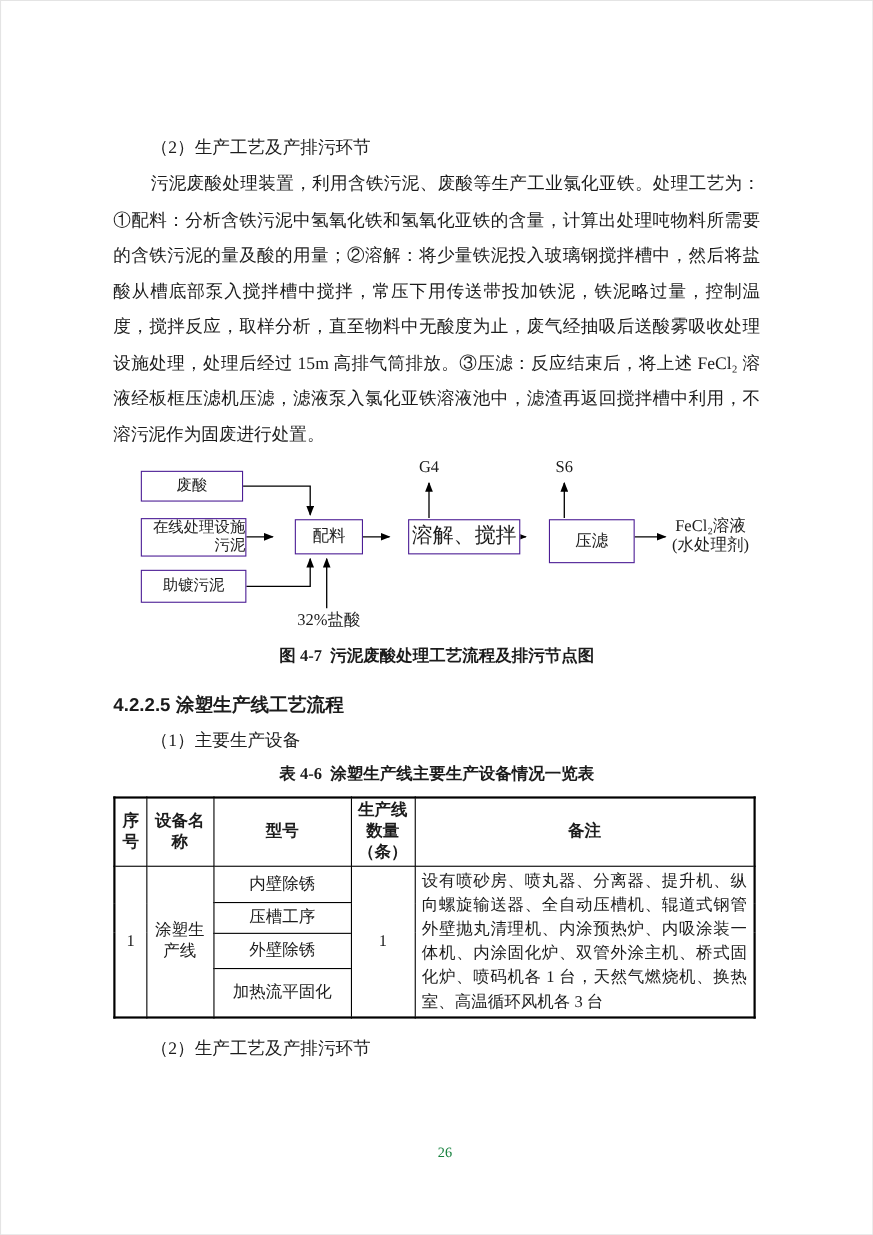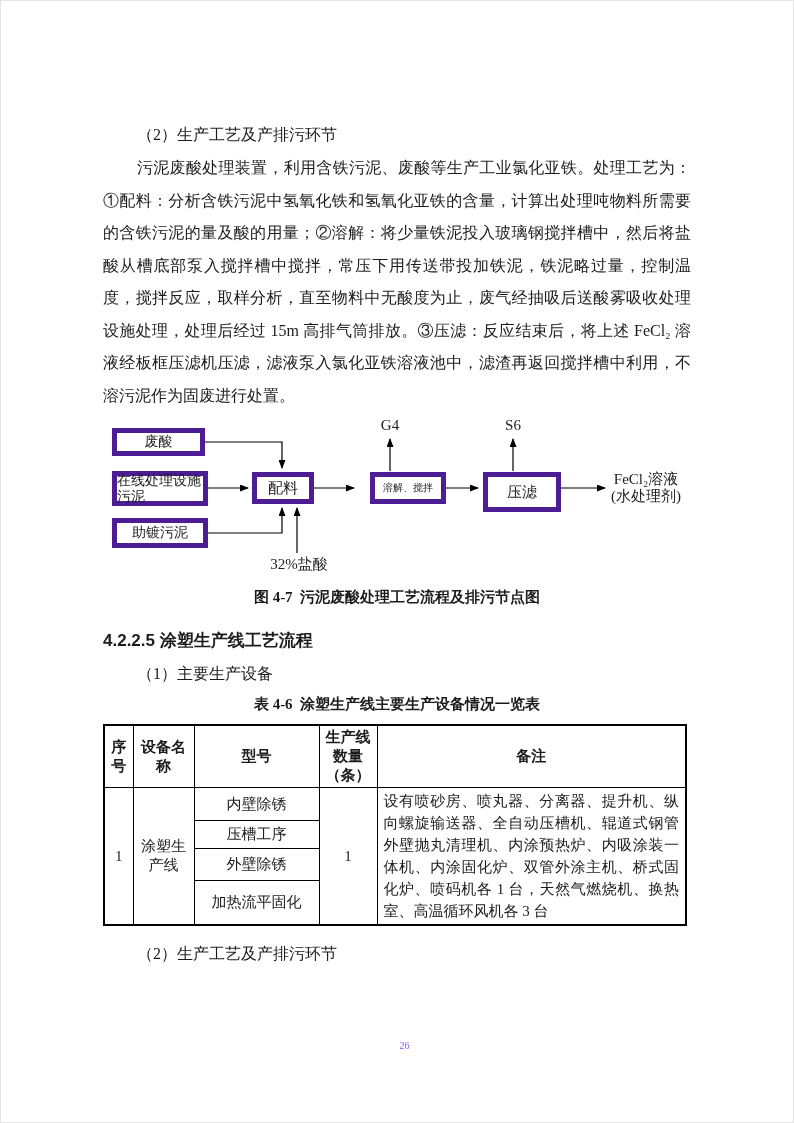--- a/index.html
+++ b/index.html
@@ -51,29 +51,30 @@
   
   .diagram {
     position: relative;
     width: 588px;
     height: 158px;
     margin-top: 4px;
   }
   .diagram svg.arrows { position: absolute; left: 0; top: 0; }
   .dbox {
     position: absolute;
-    border: 5px solid #4c1d95;
+    border: 1px solid #4c1d95;
     display: flex;
     align-items: center;
     justify-content: center;
-    text-align: left;
+    text-align: right;
     font-size: 14px;
     line-height: 16px;
     box-sizing: border-box;
     background: #fff;
+    margin-left: 16px;
   }
   .dlabel {
     position: absolute;
     font-size: 15px;
     line-height: 17px;
     text-align: center;
   }
   
   .dev-table {
     margin-top: 10px;
@@ -99,22 +100,22 @@
   .dev-table td.remark {
     text-align: justify;
     line-height: 22px;
     padding: 2px 6px;
   }
   .pageno {
     position: absolute;
     left: 0; right: 0;
     top: 1040px;
     text-align: center;
-    font-size: 10px;
-    color: #8b5cf6;
+    font-size: 13px;
+    color: #15803d;
     padding-left: 15px;
   }
 </style>
 </head>
 <body>
 
 <div class="page">
   <div class="content">
 
     <p class="para-head">（2）生产工艺及产排污环节</p>
@@ -145,21 +146,21 @@
       </div>
       <div class="dbox" style="left:9px; top:55px; width:96px; height:35px;">
         <span>在线处理设施污泥</span>
       </div>
       <div class="dbox" style="left:9px; top:102px; width:96px; height:30px;">
         <span>助镀污泥</span>
       </div>
       <div class="dbox" style="left:149px; top:56px; width:62px; height:32px; font-size:15px;">
         <span>配料</span>
       </div>
-      <div class="dbox" style="left:267px; top:56px; width:76px; height:32px; font-size:10px;">
+      <div class="dbox" style="left:252px; top:56px; width:102px; height:32px; font-size:19px;">
         <span>溶解、搅拌</span>
       </div>
       <div class="dbox" style="left:380px; top:56px; width:78px; height:40px; font-size:15px;">
         <span>压滤</span>
       </div>
 
       <div class="dlabel" style="left:270px; top:1px; width:34px;">G4</div>
       <div class="dlabel" style="left:393px; top:1px; width:34px;">S6</div>
       <div class="dlabel" style="left:166px; top:140px; width:60px;">32%盐酸</div>
       <div class="dlabel" style="left:506px; top:55px; width:74px;">

